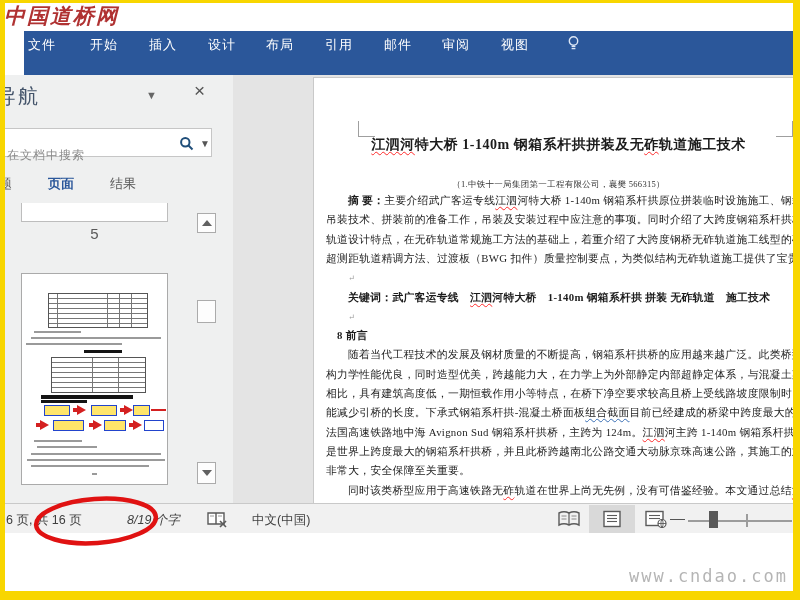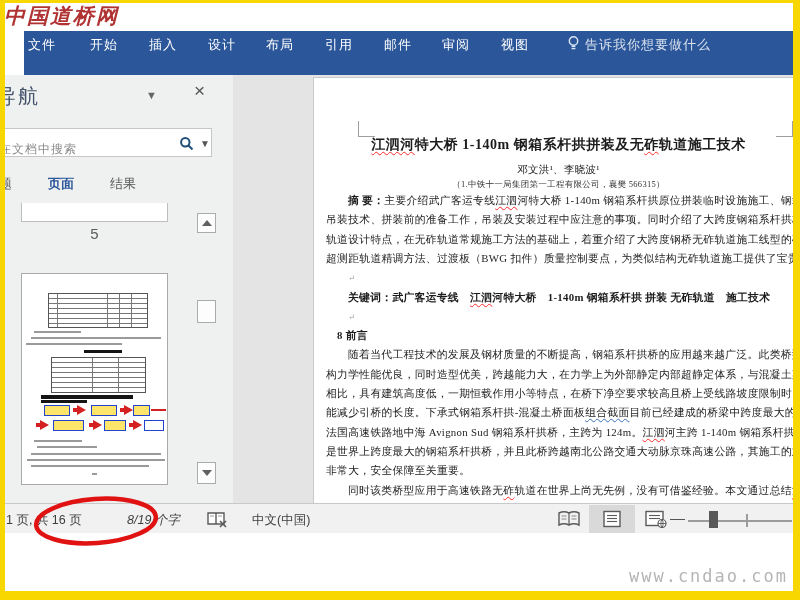--- a/index.html
+++ b/index.html
@@ -16,21 +16,21 @@
   .rtab{position:absolute;top:5px;color:#ffffff;font-size:13px;letter-spacing:1px;white-space:nowrap;cursor:default;}
   .tellme{position:absolute;left:561px;top:5px;color:rgba(255,255,255,.82);font-size:13px;letter-spacing:1px;white-space:nowrap;}
   .bulb{position:absolute;left:543px;top:4px;}
 
   
   .navpane{left:0;top:75px;width:233px;height:428px;background:#eff0f0;border-right:1px solid #cfcfcf;}
   .navtitle{position:absolute;left:-4px;top:8px;font-size:20px;color:#44546a;letter-spacing:2px;}
   .navchev{position:absolute;left:146px;top:14px;color:#666;font-size:11px;}
   .navclose{position:absolute;left:194px;top:6px;color:#555;font-size:19px;line-height:19px;}
   .sbox{position:absolute;left:-10px;top:53px;width:222px;height:29px;background:#fff;border:1px solid #c6c6c6;box-sizing:border-box;}
-  .sph{position:absolute;left:8px;top:12px;font-size:12px;color:#8a8a8a;letter-spacing:1px;white-space:nowrap;}
+  .sph{position:absolute;left:8px;top:18px;font-size:12px;color:#8a8a8a;letter-spacing:1px;white-space:nowrap;padding-left:8px;}
   .smag{position:absolute;left:188px;top:7px;}
   .scaret{position:absolute;left:209px;top:9px;color:#555;font-size:10px;}
   .ntab{position:absolute;top:100px;font-size:13px;color:#595959;white-space:nowrap;cursor:default;}
   .ntab.active{color:#2b579a;font-weight:bold;}
 
   
   .pg-part{position:absolute;left:21px;top:128px;width:147px;height:19px;background:#fff;
            border:1px solid #bdbdbd;border-top:none;box-sizing:border-box;}
   .pg-num{position:absolute;left:21px;top:150px;width:147px;text-align:center;font-size:15px;color:#595959;}
   .thumb{position:absolute;left:21px;top:198px;width:147px;height:212px;background:#fff;
@@ -108,21 +108,20 @@
 
   <div class="abs ribbon">
     <span id="ribbon-tabs"><span class="rtab" style="left: 4px;">文件</span><span class="rtab" style="left: 66px;">开始</span><span class="rtab" style="left: 125px;">插入</span><span class="rtab" style="left: 184px;">设计</span><span class="rtab" style="left: 242px;">布局</span><span class="rtab" style="left: 301px;">引用</span><span class="rtab" style="left: 360px;">邮件</span><span class="rtab" style="left: 418px;">审阅</span><span class="rtab" style="left: 477px;">视图</span></span>
     <span class="bulb">
       <svg width="13" height="18" viewBox="0 0 13 18">
         <circle cx="6.5" cy="6" r="4.2" fill="none" stroke="#dce6f5" stroke-width="1.4"></circle>
         <line x1="4.6" y1="11.5" x2="8.4" y2="11.5" stroke="#dce6f5" stroke-width="1.3"></line>
         <line x1="4.6" y1="13.6" x2="8.4" y2="13.6" stroke="#dce6f5" stroke-width="1.3"></line>
       </svg>
     </span>
-    <span class="tellme">告诉我你想要做什么</span>
   </div>
 
   <div class="abs navpane">
     <div class="navtitle">导航</div>
     <div class="navchev">▼</div>
     <div class="navclose">×</div>
 
     <div class="sbox">
       <span class="sph">在文档中搜索</span>
       <span class="smag">
@@ -180,21 +179,20 @@
     <div class="sc-btn" style="top:387px;height:22px;">
         <div class="tri-dn"></div>
       </div>
   </div>
 
   <div class="abs docarea">
     <div class="page">
       <div class="cropL"></div>
       <div class="cropR"></div>
       <div class="dline dtitle" id="doc-title"><span class="sqr">江泗河</span>特大桥 1-140m 钢箱系杆拱拼装及无<span class="sqr">砟</span>轨道施工技术</div>
-      <div class="dline dauth">邓文洪¹、李晓波¹</div>
       <div class="dline daffil">（1.中铁十一局集团第一工程有限公司，襄樊 566315）</div>
       <div id="doc-lines">
           <div class="dline" style="left: 34px; top: 116px;"><b>摘  要：</b>主要介绍武广客运专线<span class="sqr">江泗</span>河特大桥 1-140m 钢箱系杆拱原位拼装临时设施施工、钢箱系杆拱</div>
           <div class="dline" style="left: 12px; top: 135.3px;">吊装技术、拼装前的准备工作，吊装及安装过程中应注意的事项。同时介绍了大跨度钢箱系杆拱桥无</div>
           <div class="dline" style="left: 12px; top: 154.6px;">轨道设计特点，在无砟轨道常规施工方法的基础上，着重介绍了大跨度钢桥无砟轨道施工线型的确定、</div>
           <div class="dline" style="left: 12px; top: 173.9px;">超测距轨道精调方法、过渡板（BWG 扣件）质量控制要点，为类似结构无砟轨道施工提供了宝贵的经验。</div>
           <div class="dline" style="left: 34px; top: 193.2px;"><span class="pmark">↵</span></div>
           <div class="dline" style="left: 34px; top: 212.5px; font-weight: bold;"><b>关键词：</b>武广客运专线　<span class="sqr">江泗</span>河特大桥　1-140m 钢箱系杆拱 拼装 无砟轨道　施工技术</div>
           <div class="dline" style="left: 34px; top: 231.8px;"><span class="pmark">↵</span></div>
           <div class="dline" style="left: 23px; top: 251.1px;"><b>8 前言</b></div>
@@ -205,21 +203,21 @@
           <div class="dline" style="left: 12px; top: 347.6px;">法国高速铁路地中海 Avignon Sud 钢箱系杆拱桥，主跨为 124m。<span class="sqr">江泗</span>河主跨 1-140m 钢箱系杆拱建成后</div>
           <div class="dline" style="left: 12px; top: 366.9px;">是世界上跨度最大的钢箱系杆拱桥，并且此桥跨越南北公路交通大动脉京珠高速公路，其施工的难度</div>
           <div class="dline" style="left: 12px; top: 386.2px;">非常大，安全保障至关重要。</div>
           <div class="dline" style="left: 34px; top: 405.5px;">同时该类桥型应用于高速铁路无<span class="sqr">砟</span>轨道在世界上尚无先例，没有可借鉴经验。本文通过总结<span class="sqr">江泗</span>河</div>
           <div class="dline" style="left: 12px; top: 424.8px;">特大桥 1-140m 钢箱系杆拱无砟轨道施工</div>
         </div>
     </div>
   </div>
 
   <div class="abs statusbar">
-    <span class="st" style="left:6px;"><span>1 页, </span><span>共 16 页</span></span>
+    <span class="st" style="left:6px;"><span>6 页, </span><span>共 16 页</span></span>
     <span class="st" style="left:127px;font-style:italic;">8/19 个字</span>
     <span class="st" style="left:205px;top:5px;">
       <svg width="24" height="20" viewBox="0 0 24 20">
         <path d="M3 4 h8 v11 h-8 z M11 4 h8 v11 h-8 z" fill="#fff" stroke="#5a5a5a" stroke-width="1.4"></path>
         <line x1="5" y1="7" x2="9" y2="7" stroke="#9a9a9a" stroke-width="1"></line>
         <line x1="13" y1="7" x2="17" y2="7" stroke="#9a9a9a" stroke-width="1"></line>
         <line x1="15" y1="12" x2="21" y2="18" stroke="#5a5a5a" stroke-width="1.6"></line>
         <line x1="21" y1="12" x2="15" y2="18" stroke="#5a5a5a" stroke-width="1.6"></line>
       </svg>
     </span>

